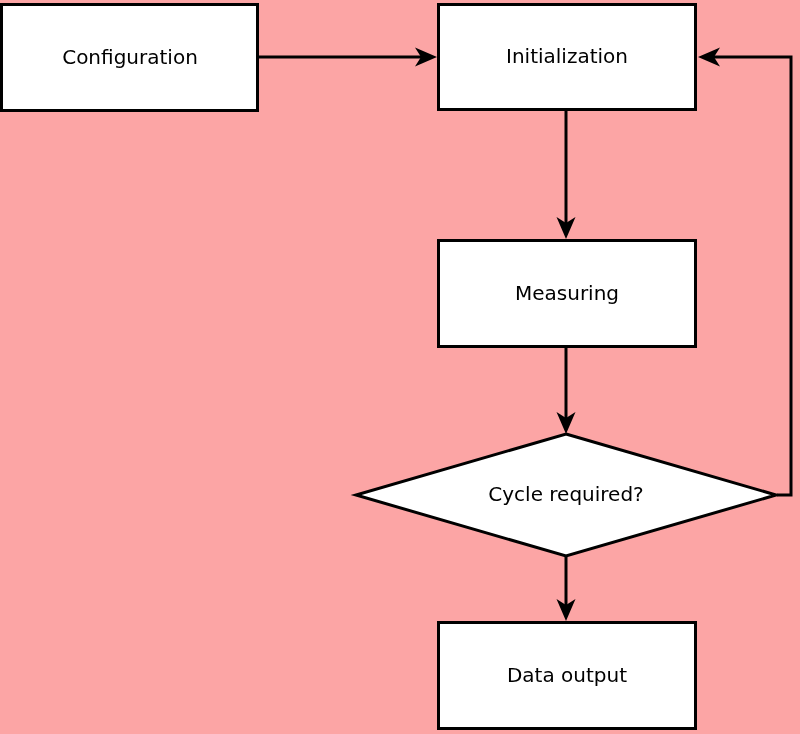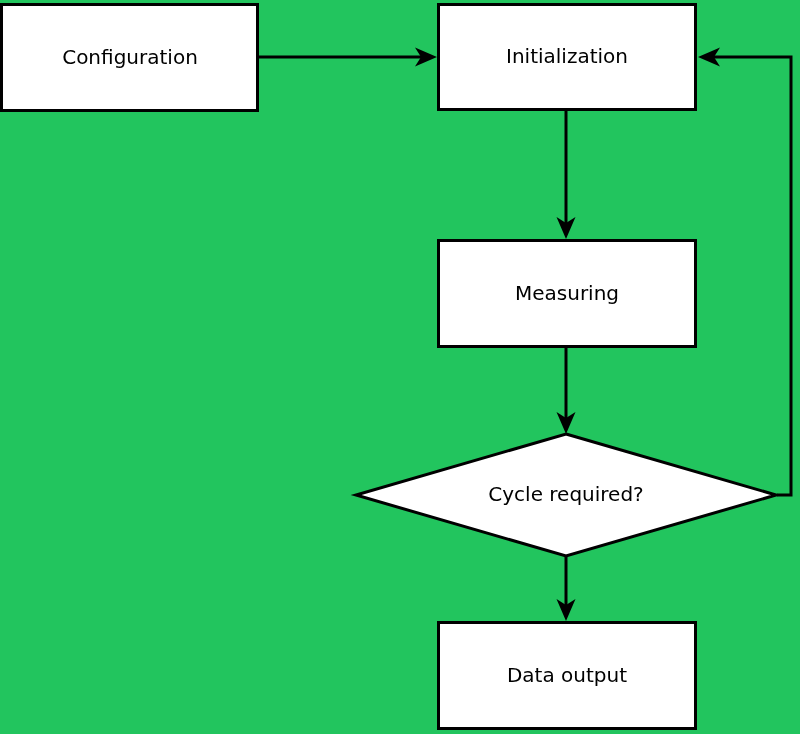--- a/index.html
+++ b/index.html
@@ -7,21 +7,21 @@
     padding: 0;
     background: #ffffff;
   }
   body {
     font-family: "DejaVu Sans", sans-serif;
   }
   #canvas {
     position: relative;
     width: 800px;
     height: 734px;
-    background: #22c55e;
+    background: #fca5a5;
     overflow: hidden;
   }
   #flow-svg {
     position: absolute;
     top: 0;
     left: 0;
     width: 800px;
     height: 734px;
   }
   .node-shape {

